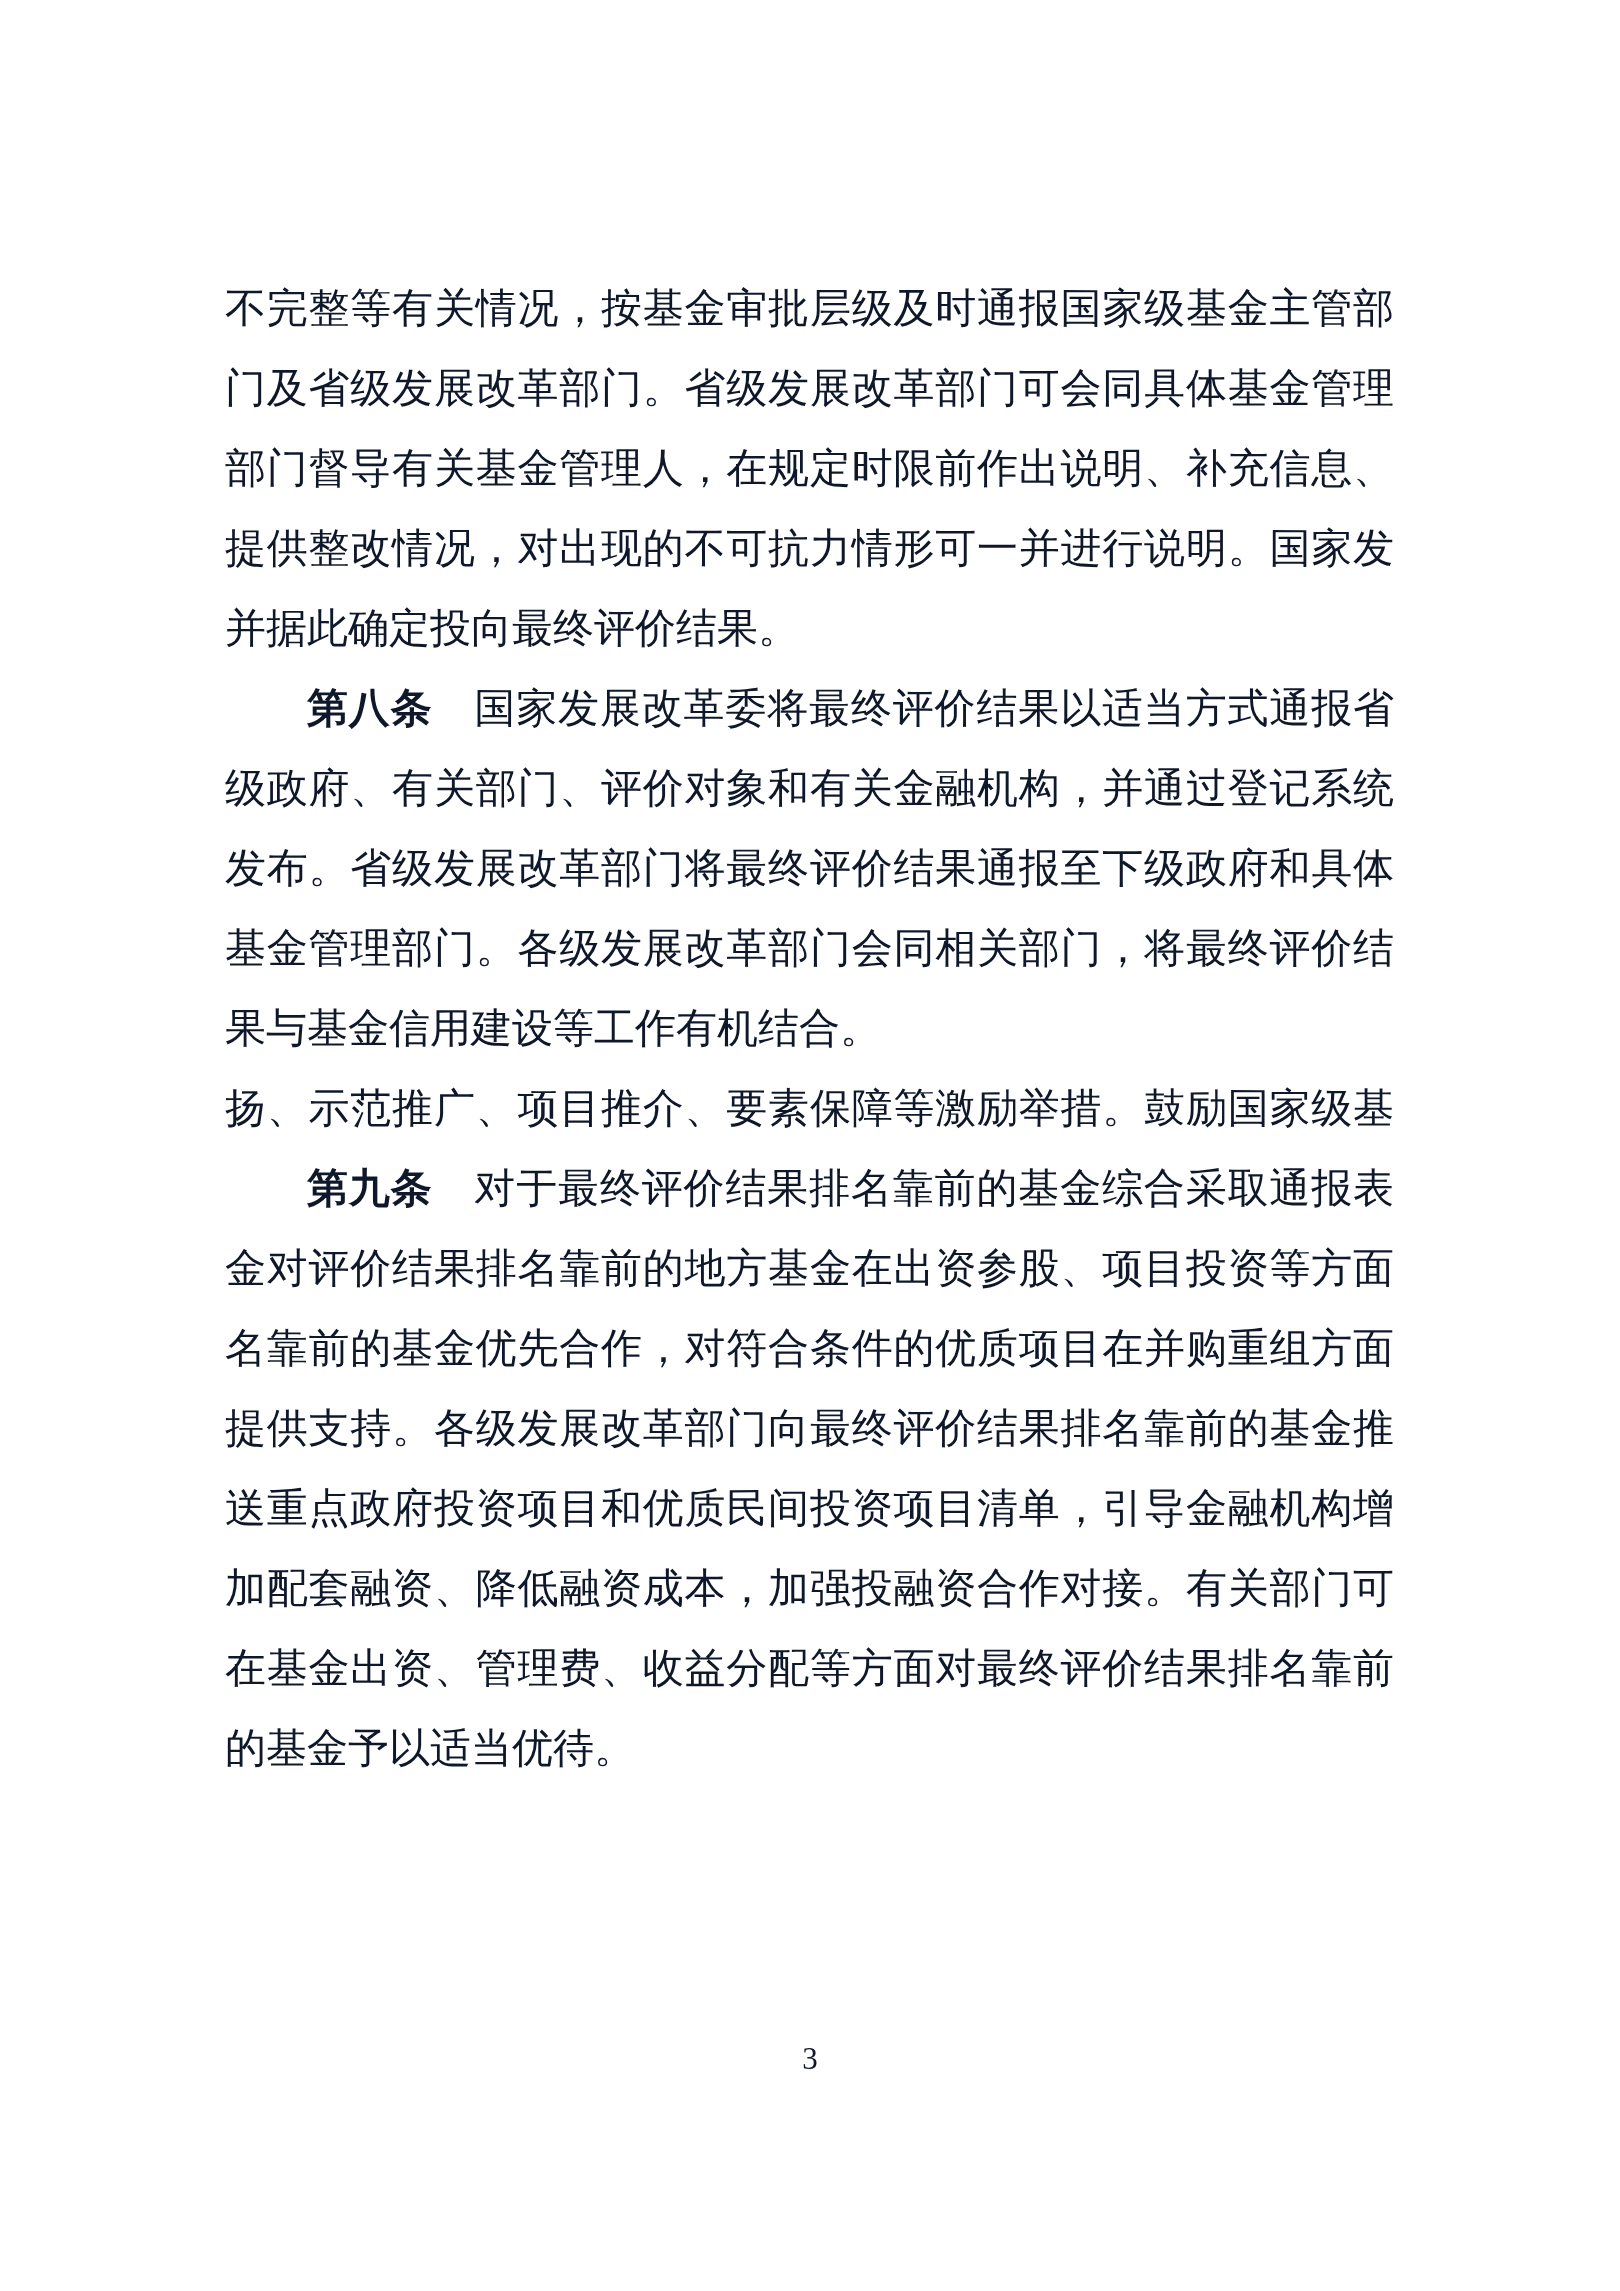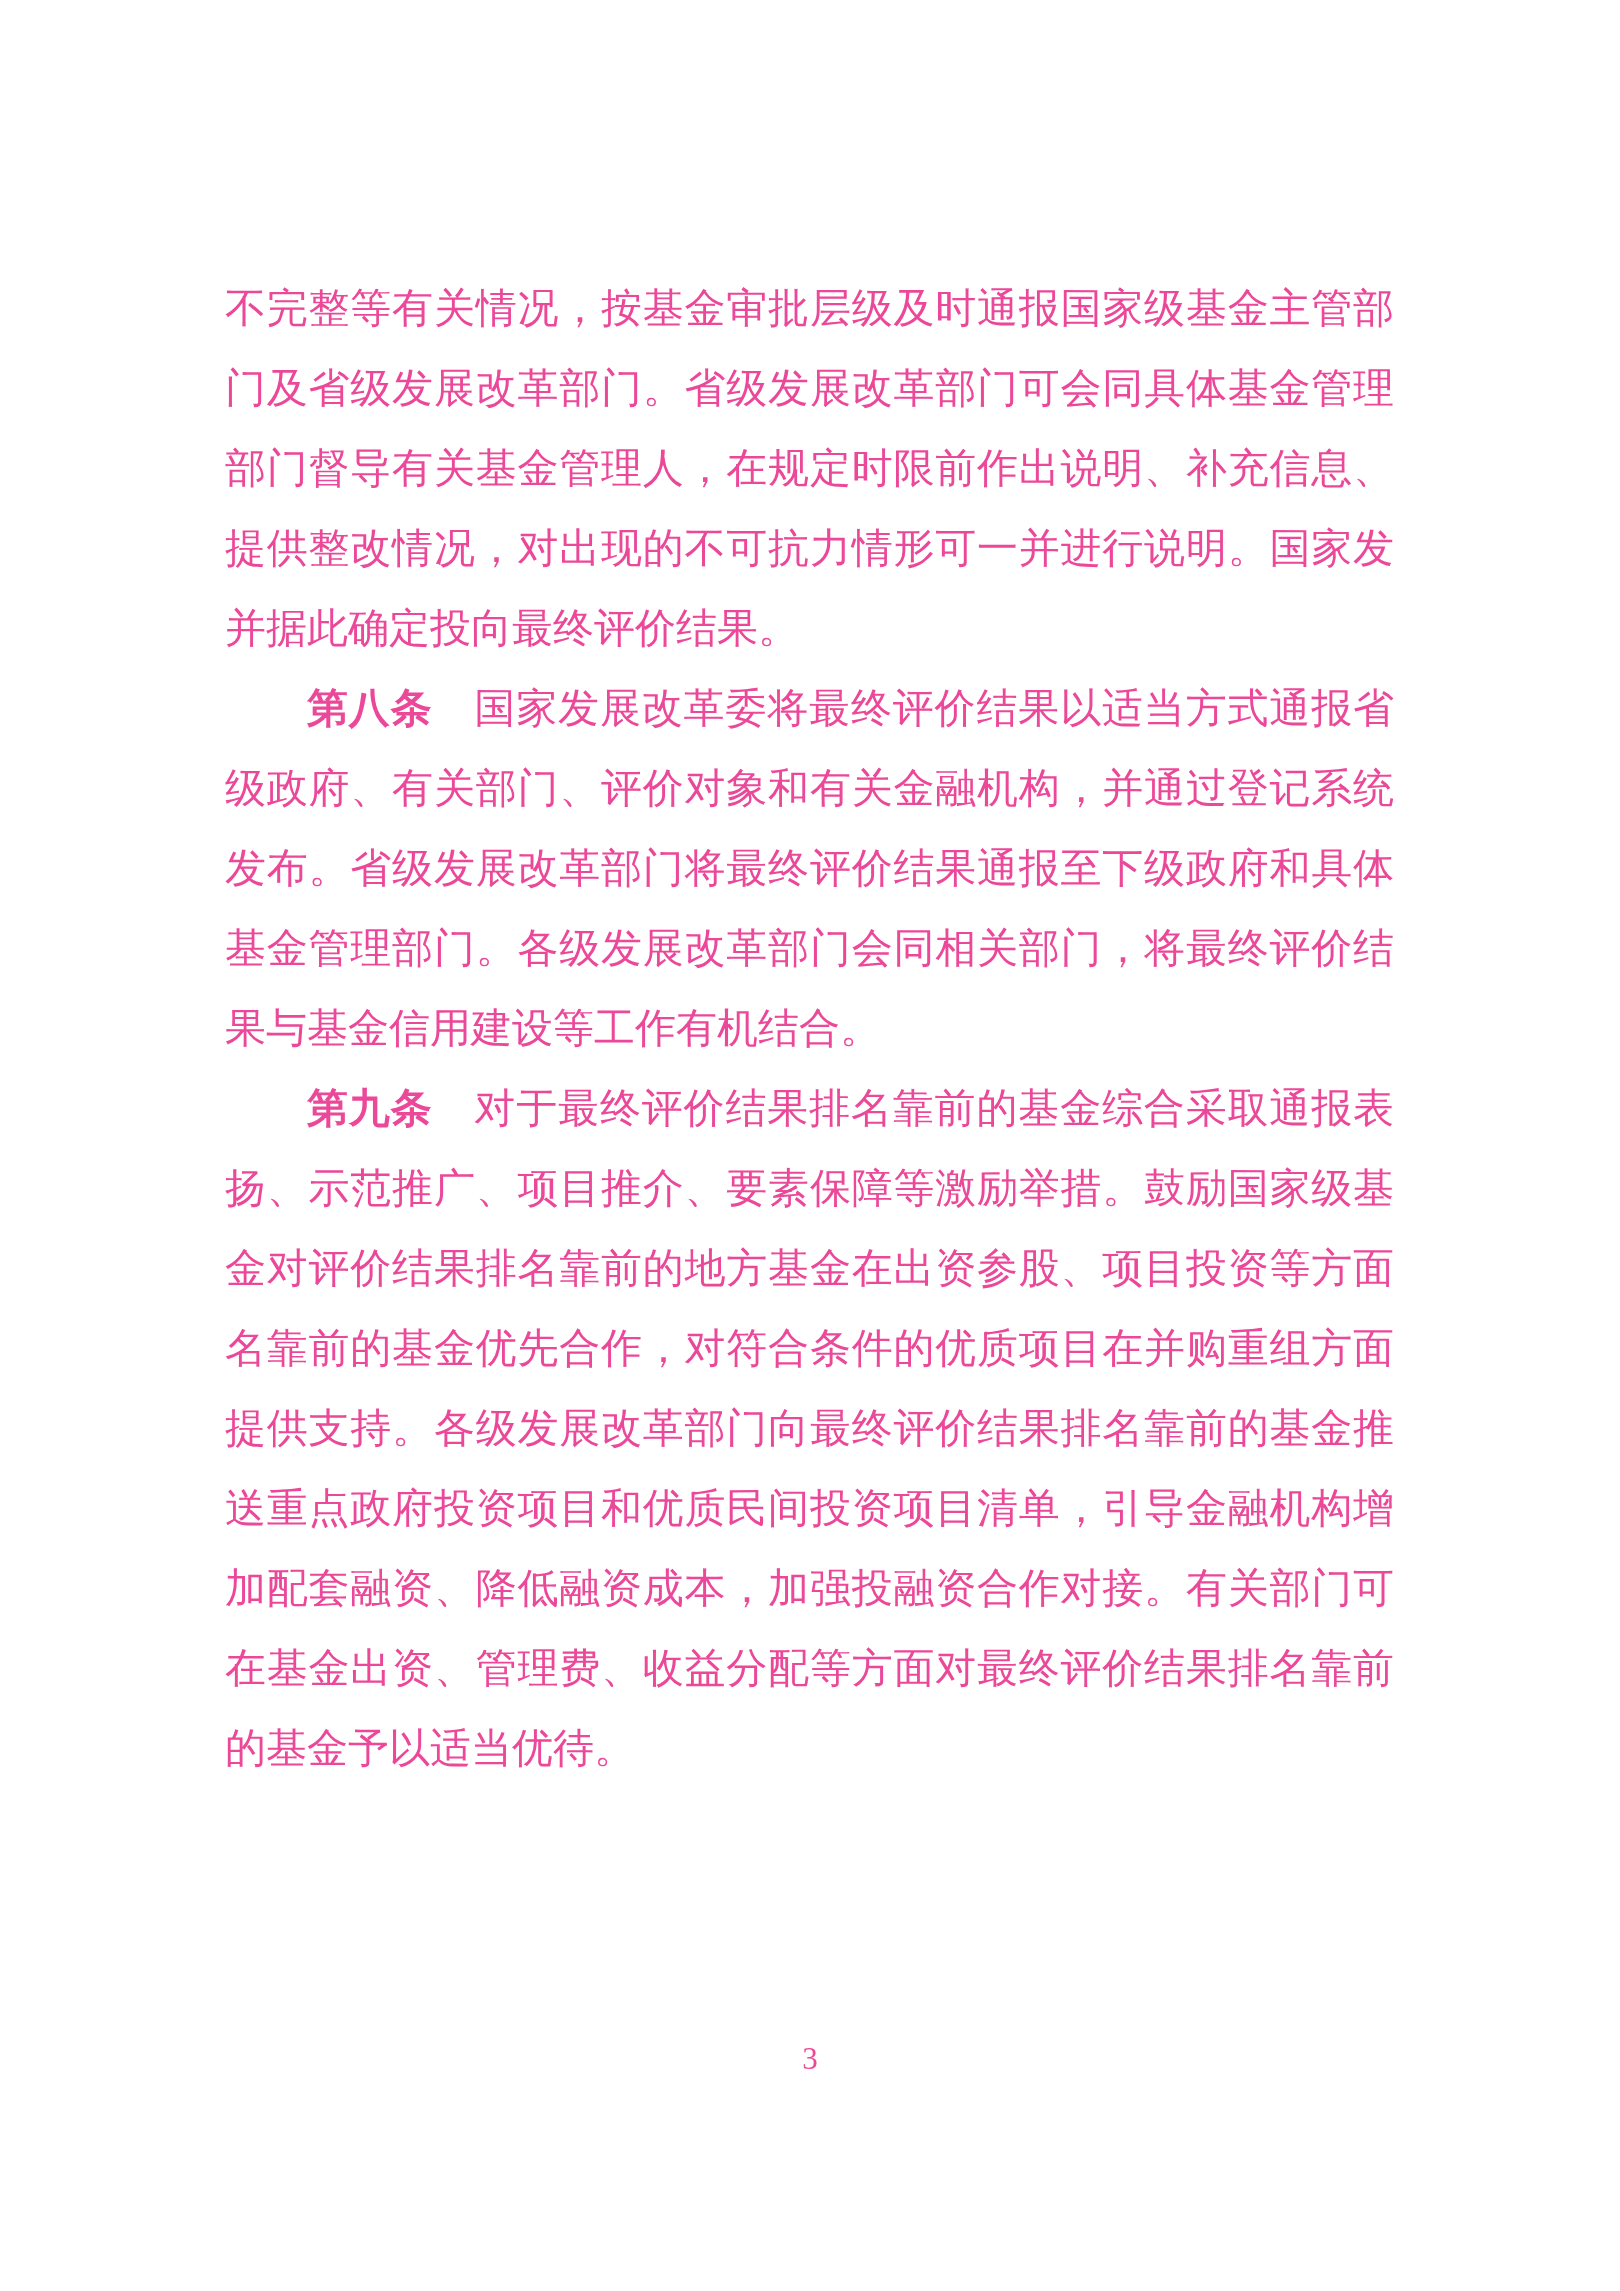--- a/index.html
+++ b/index.html
@@ -5,21 +5,21 @@
   html, body {
     margin: 0;
     padding: 0;
     background: #ffffff;
   }
   .page {
     position: relative;
     width: 1620px;
     height: 2292px;
     background: #ffffff;
-    color: #ec4899;
+    color: #0f172a;
     font-family: "Liberation Serif", "DejaVu Serif", serif;
     overflow: hidden;
   }
   .doc-body {
     position: absolute;
     left: 225px;
     top: 268px;
     width: 1169px;
   }
   .ln {
@@ -71,22 +71,22 @@
     <div class="ln fill">部门督导有关基金管理人，在规定时限前作出说明、补充信息、</div>
     <div class="ln fill">提供整改情况，对出现的不可抗力情形可一并进行说明。国家发</div>
     <div class="ln end">并据此确定投向最终评价结果。</div>
 
     <div class="ln fill indent"><b class="head">第八条</b><span>　国家发展改革委将最终评价结果以适当方式通报省</span></div>
     <div class="ln fill">级政府、有关部门、评价对象和有关金融机构，并通过登记系统</div>
     <div class="ln fill">发布。省级发展改革部门将最终评价结果通报至下级政府和具体</div>
     <div class="ln fill">基金管理部门。各级发展改革部门会同相关部门，将最终评价结</div>
     <div class="ln end">果与基金信用建设等工作有机结合。</div>
 
+    <div class="ln fill">扬、示范推广、项目推介、要素保障等激励举措。鼓励国家级基</div>
     <div class="ln fill indent"><b class="head">第九条</b><span>　对于最终评价结果排名靠前的基金综合采取通报表</span></div>
-    <div class="ln fill">扬、示范推广、项目推介、要素保障等激励举措。鼓励国家级基</div>
     <div class="ln fill">金对评价结果排名靠前的地方基金在出资参股、项目投资等方面</div>
     <div class="ln fill">名靠前的基金优先合作，对符合条件的优质项目在并购重组方面</div>
     <div class="ln fill">提供支持。各级发展改革部门向最终评价结果排名靠前的基金推</div>
     <div class="ln fill">送重点政府投资项目和优质民间投资项目清单，引导金融机构增</div>
     <div class="ln fill">加配套融资、降低融资成本，加强投融资合作对接。有关部门可</div>
     <div class="ln fill">在基金出资、管理费、收益分配等方面对最终评价结果排名靠前</div>
     <div class="ln end">的基金予以适当优待。</div>
 
   </div>
 

